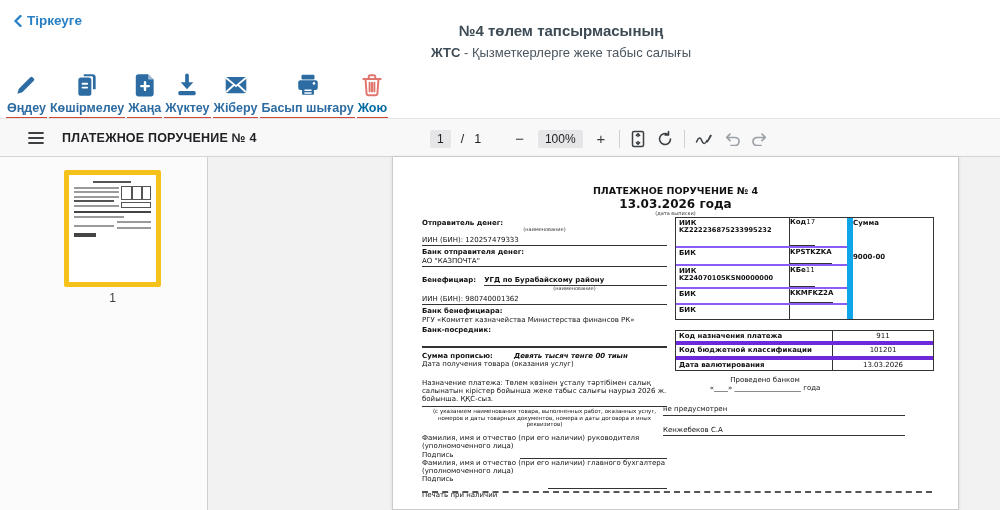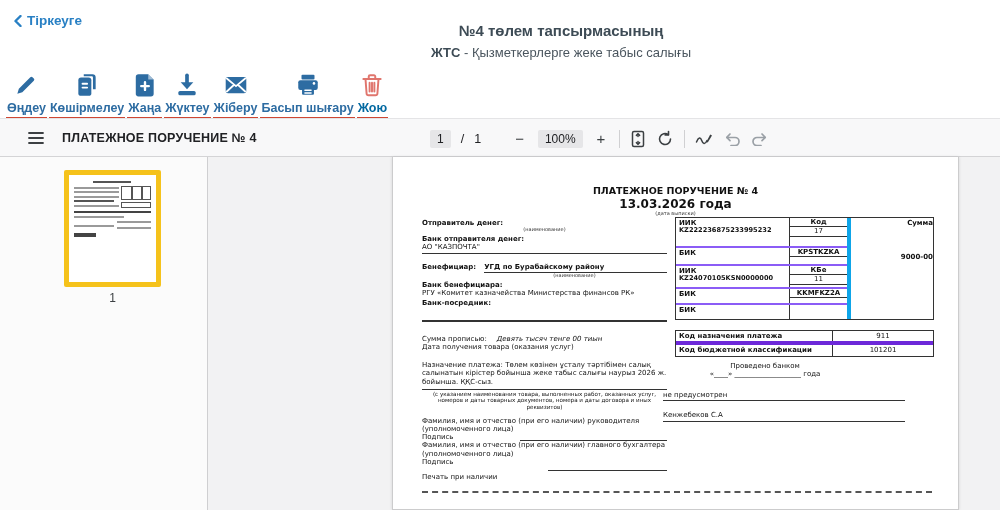--- a/index.html
+++ b/index.html
@@ -73,41 +73,41 @@
   .left-upper { border-bottom:2px solid #333; padding-bottom:12px; }
 
   
   .bank-table { display:flex; border:1px solid #333; height:103px; }
   .bt-main { flex:1; display:flex; flex-direction:column; }
   .bt-row { display:flex; border-top:2px solid #8b5cf6; }
   .bt-row:first-child { border-top:none; }
   .bt-c1 { width:114px; border-right:1px solid #333; padding:1px 3px; }
   .bt-c1 .lab { font-weight:bold; }
   .bt-c1 .val { font-weight:bold; font-size:6.6px; }
-  .bt-c2 { flex:1; text-align:center; display:flex; flex-direction:column; }
+  .bt-c2 { flex:1; display:flex; flex-direction:row; }
   .bt-box { border-bottom:1px solid #333; font-weight:bold; }
   .bt-box.plain { font-weight:normal; }
-  .bt-sum { width:86px; border-left:4px solid #0ea5e9; text-align:right; }
+  .bt-sum { width:86px; border-left:6px solid #0ea5e9; text-align:left; }
   .bt-sum .sum-lab { font-weight:bold; padding-top:1px; }
   .bt-sum .sum-val { font-weight:bold; margin-top:26px; }
   .r1 { height:28px; } .r2 { height:18px; } .r3 { height:23px; } .r4 { height:16px; } .r5 { flex:1; }
 
   
   .codes-table { margin-top:10px; border:1px solid #333; }
   .ct-row { display:flex; border-top:4px solid #6d28d9; }
   .ct-row:first-child { border-top:none; }
   .ct-lab { flex:1; font-weight:bold; padding:1px 3px; border-right:1px solid #333; }
   .ct-val { width:100px; text-align:center; padding:1px 2px; }
 
   .bank-processed { margin-top:5px; width:180px; text-align:center; }
   .sig-value { margin-top:7px; margin-left:-12px; width:242px;
     border-bottom:1px solid #333; padding-bottom:1px; }
 
   
-  .amount-row { margin-top:13px; display:flex; gap:10px; }
+  .amount-row { margin-top:4px; display:flex; gap:21px;font-weight:bold; }
   .amount-row .it { font-style:italic; }
   .purpose { margin-top:10px; }
   .purpose-cap { margin-top:3px; border-top:1px solid #333; padding-top:1px;
     font-size:5.6px; text-align:center; }
   .fam-block { margin-top:6px; }
   .sig-row { display:flex; align-items:flex-end; }
   .sig-row .sig-line { flex:1; border-bottom:1px solid #333; margin-left:66px; height:8px; }
   .standalone-line { border-bottom:1px solid #333; margin-left:126px; height:5px; }
   .dashed { position:absolute; left:29px; top:334px; width:510px; border-top:2px dashed #555; }
 </style>
@@ -289,27 +289,29 @@
           <div class="doc-date">13.03.2026 года</div>
           <div class="doc-date-cap">(дата выписки)</div>
         </div>
 
         <div class="doc-cols">
 
           <div class="d-left">
             <div class="left-upper">
               <div class="fld-label">Отправитель денег:</div>
               <div class="cap">(наименование)</div>
+              <div class="fld-value" style="margin-top:3px">ИИН (БИН): 120257479333</div>
               <div class="fld-label">Банк отправителя денег:</div>
               <div class="fld-value">АО "КАЗПОЧТА"</div>
               <div class="benef-row">
                 <span class="b-lab">Бенефициар:</span>
                 <span class="b-val">УГД по Бурабайскому району</span>
               </div>
               <div class="cap" style="padding-left:60px">(наименование)</div>
+              <div class="fld-value" style="margin-top:3px">ИИН (БИН): 980740001362</div>
               <div class="fld-label">Банк бенефициара:</div>
               <div>РГУ «Комитет казначейства Министерства финансов РК»</div>
               <div class="fld-label">Банк-посредник:</div>
             </div>
 
             <div class="amount-row">
               <span>Сумма прописью:</span>
               <span class="it">Девять тысяч тенге 00 тиын</span>
             </div>
             <div>Дата получения товара (оказания услуг)</div>
@@ -387,20 +389,24 @@
 
             <div class="codes-table">
               <div class="ct-row">
                 <div class="ct-lab">Код назначения платежа</div>
                 <div class="ct-val">911</div>
               </div>
               <div class="ct-row">
                 <div class="ct-lab">Код бюджетной классификации</div>
                 <div class="ct-val">101201</div>
               </div>
+              <div class="ct-row">
+                <div class="ct-lab">Дата валютирования</div>
+                <div class="ct-val">13.03.2026</div>
+              </div>
             </div>
 
             <div class="bank-processed">
               <div>Проведено банком</div>
               <div>«____» ___________________ года</div>
             </div>
 
             <div class="sig-value" style="margin-top:13px">не предусмотрен</div>
             <div class="sig-value" style="margin-top:10px">Кенжебеков С.А</div>
           </div>

